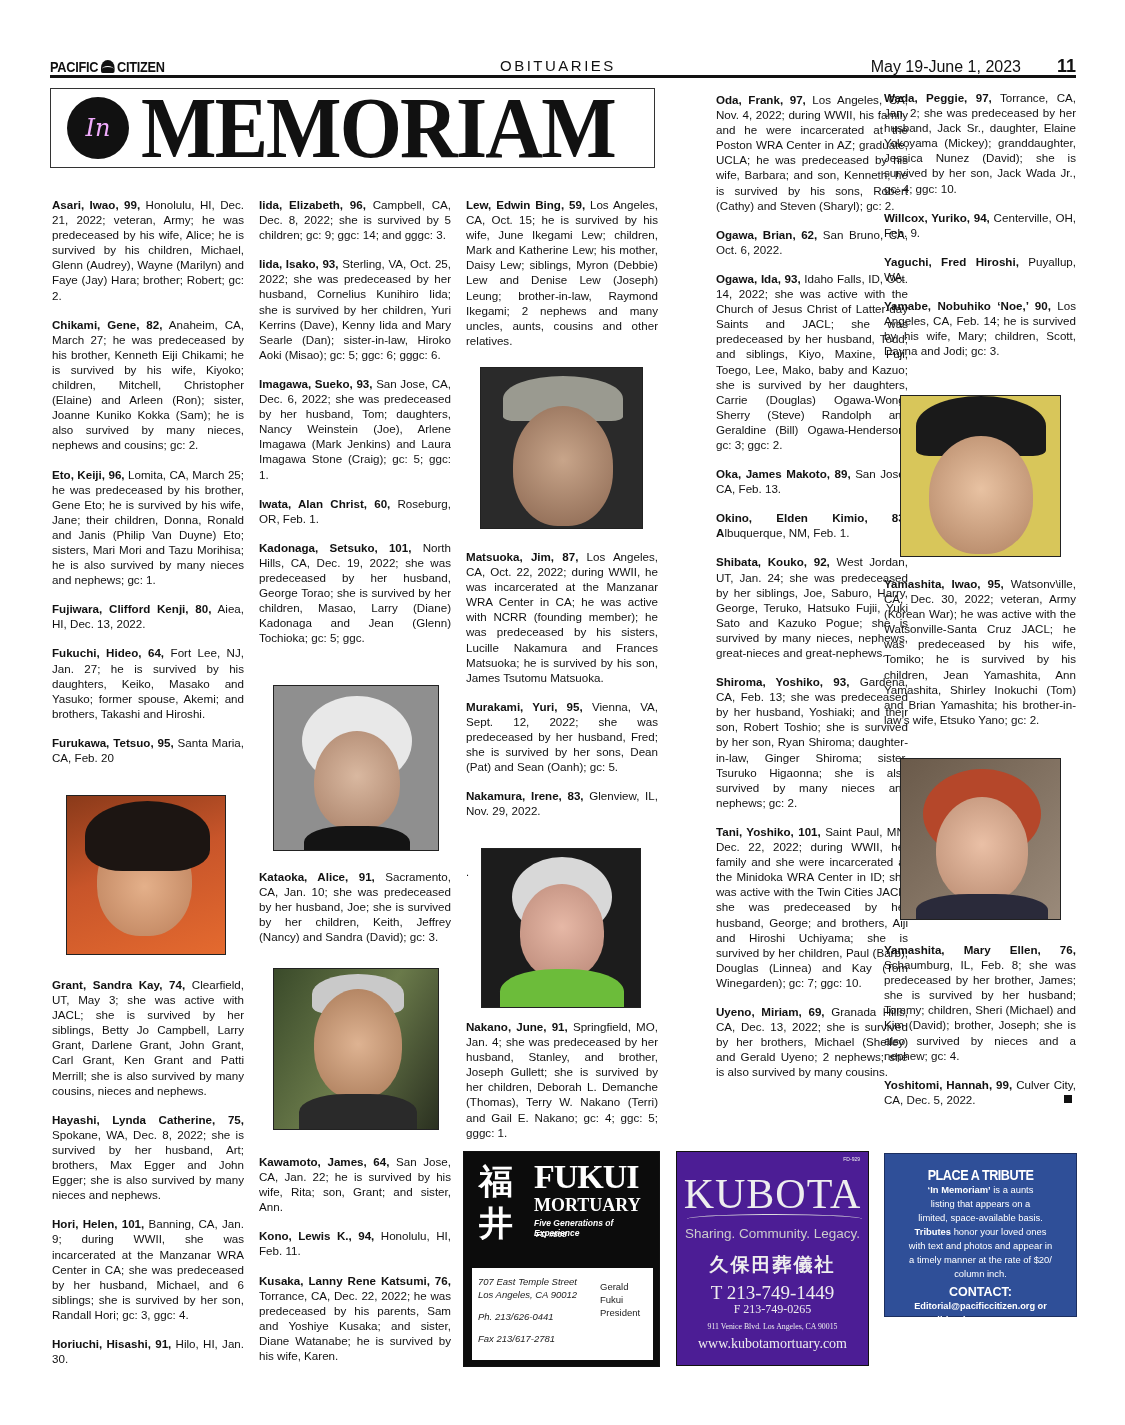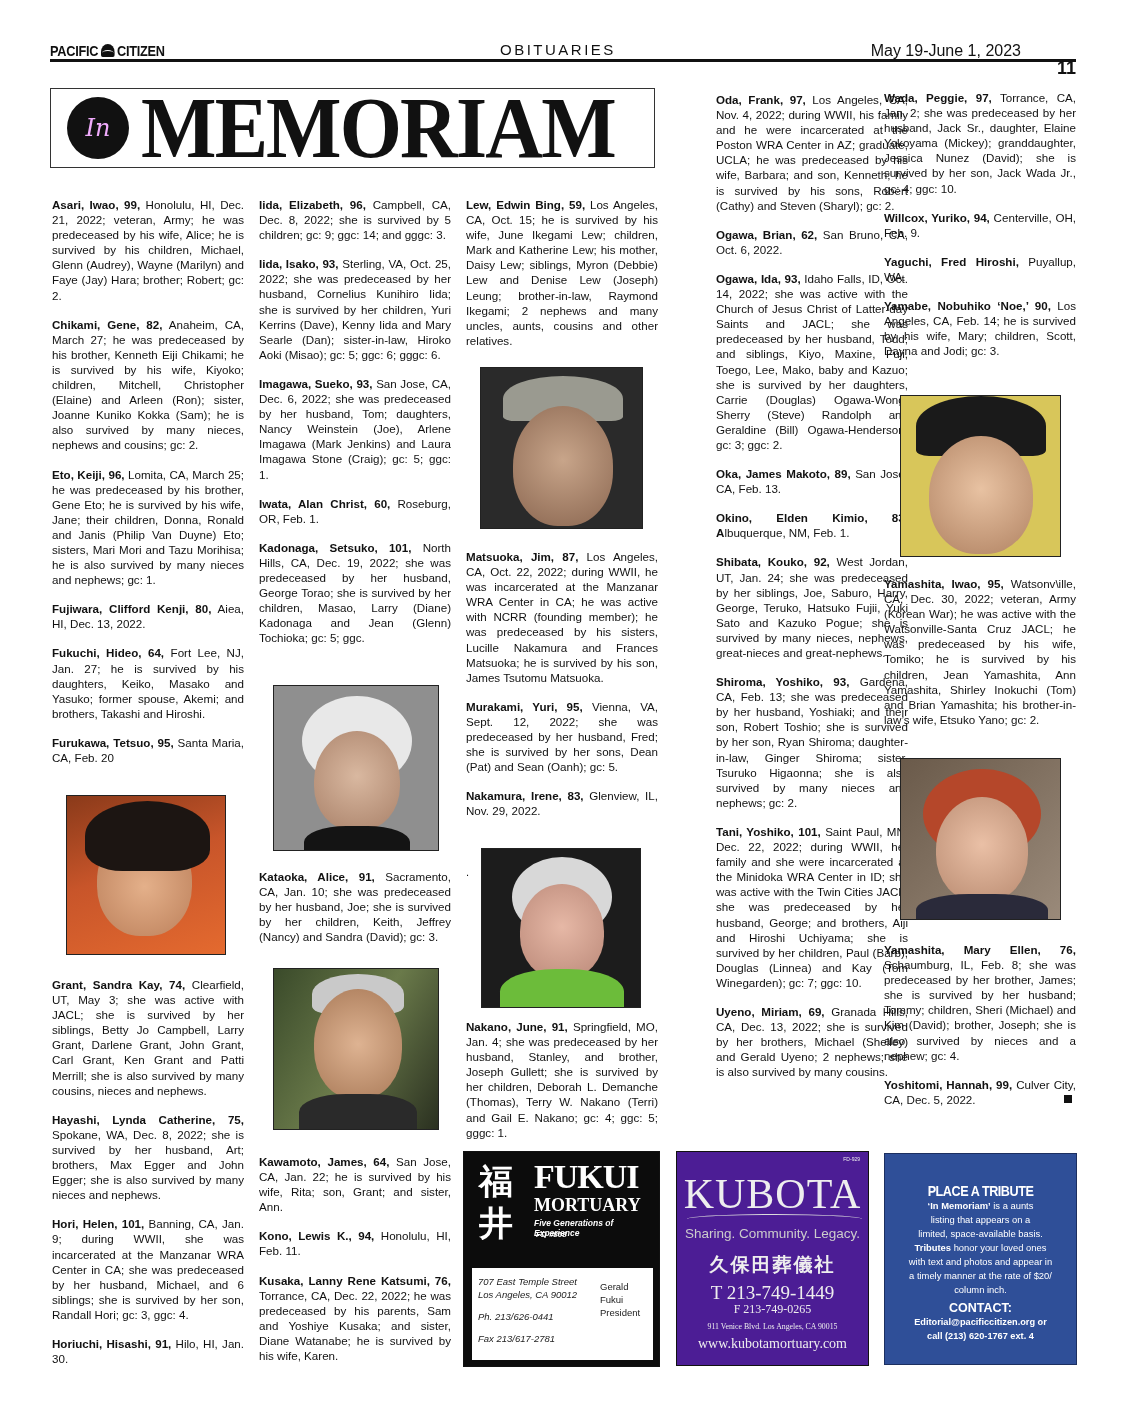--- a/index.html
+++ b/index.html
@@ -1,25 +1,25 @@
 <!DOCTYPE html>
 <html><head>
 <meta charset="utf-8">
 <style>
   * { box-sizing: border-box; margin: 0; padding: 0; }
   html, body { width: 1125px; height: 1425px; background: #fff; overflow: hidden; }
   body { position: relative; font-family: "Liberation Sans", sans-serif; color: #111; }
 
-  .header { position: absolute; left: 50px; top: 40px; width: 1026px; height: 22px; border-bottom: 3px solid #111; }
+  .header { position: absolute; left: 50px; top: 56px; width: 1026px; height: 22px; border-bottom: 3px solid #111; }
   .masthead { position: absolute; left: 0; top: 2px; font-family: "Liberation Sans", sans-serif; font-weight: 700; font-size: 15px; letter-spacing: -0.3px; transform: scaleX(0.85); transform-origin: left; white-space: nowrap; }
   .masthead .logo { display: inline-block; width: 16px; height: 13px; border-radius: 8px 8px 2px 2px; background: #111; vertical-align: -1px; margin: 0 3px; position: relative; overflow: hidden; }
   .masthead .logo::after { content: ""; position: absolute; left: 1px; bottom: 1px; width: 14px; height: 5px; border-top: 1.5px solid #fff; border-radius: 50%; }
   .section { position: absolute; left: 450px; top: 1px; font-size: 15px; letter-spacing: 2.5px; }
   .date { position: absolute; right: 55px; top: 2px; font-size: 16px; }
-  .pagenum { position: absolute; right: 0; top: 0px; font-size: 18px; font-weight: 700; margin-top: 18px; }
+  .pagenum { position: absolute; right: 0; top: 0px; font-size: 18px; font-weight: 700; }
 
   .banner { position: absolute; left: 50px; top: 88px; width: 605px; height: 80px; border: 1.5px solid #333; display: flex; align-items: center; padding-left: 16px; }
   .in-badge { width: 62px; height: 62px; border-radius: 50%; background: #111; color: #f0abfc; font-family: "DejaVu Serif", serif; font-style: italic; font-size: 24px; display: flex; align-items: center; justify-content: center; }
   .memoriam { margin-left: 12px; font-family: "Liberation Serif", serif; font-weight: 700; font-size: 86px; letter-spacing: -2px; line-height: 1; transform: scaleX(0.93); transform-origin: left; white-space: nowrap; }
 
   .col { position: absolute; width: 192px; font-size: 11.6px; line-height: 15.1px; text-align: justify; }
   .entry { margin-bottom: 14px; }
   .entry .nm { font-weight: 700; }
   .photo { position: absolute; border: 1px solid #222; overflow: hidden; }
   .photo .bg { width: 100%; height: 100%; }
@@ -43,21 +43,21 @@
   .kubota .fdno { position: absolute; right: 8px; top: 4px; font-size: 5px; }
   .kubota .brand { position: absolute; left: 0; width: 100%; top: 18px; font-family: "Liberation Serif", serif; font-size: 42px; letter-spacing: 1px; }
   .kubota .swoosh { position: absolute; left: 10px; top: 62px; width: 175px; height: 10px; border-top: 1.5px solid #ddd; border-radius: 50%; }
   .kubota .tag { position: absolute; left: 0; width: 100%; top: 74px; font-size: 13.5px; color: #ccc; }
   .kubota .kanji { position: absolute; left: 0; width: 100%; top: 100px; font-size: 19px; font-weight: 700; letter-spacing: 2px; }
   .kubota .tel { position: absolute; left: 0; width: 100%; top: 130px; font-family: "Liberation Serif", serif; font-size: 19px; }
   .kubota .fax { position: absolute; left: 0; width: 100%; top: 150px; font-family: "Liberation Serif", serif; font-size: 12px; }
   .kubota .addr { position: absolute; left: 0; width: 100%; top: 170px; font-family: "Liberation Serif", serif; font-size: 7.8px; }
   .kubota .url { position: absolute; left: 0; width: 100%; top: 184px; font-family: "Liberation Serif", serif; font-size: 14px; }
 
-  .tribute { position: absolute; left: 884px; top: 1153px; width: 193px; height: 212px; background: #2f4f98; border: 1px solid #1c2f60; color: #fff; text-align: center; font-size: 9.4px; line-height: 14px; padding-top: 30px; }
+  .tribute { position: absolute; left: 884px; top: 1153px; width: 193px; height: 164px; background: #2f4f98; border: 1px solid #1c2f60; color: #fff; text-align: center; font-size: 9.4px; line-height: 14px; padding-top: 14px; }
   .tribute .ttl { font-family: "Liberation Sans", sans-serif; font-weight: 700; font-size: 14px; letter-spacing: -0.5px; transform: scaleX(0.9); margin-bottom: 1px; }
   .tribute b { font-weight: 700; }
   .tribute .ct { font-weight: 700; font-size: 12.5px; margin-top: 4px; }
   .tribute .em { font-weight: 700; font-size: 9.2px; }
   .endmark { display: inline-block; width: 8px; height: 8px; background: #111; float: right; margin-top: 3px; margin-right: 4px; }
 </style>
 </head>
 <body>
 
 <div class="header">

